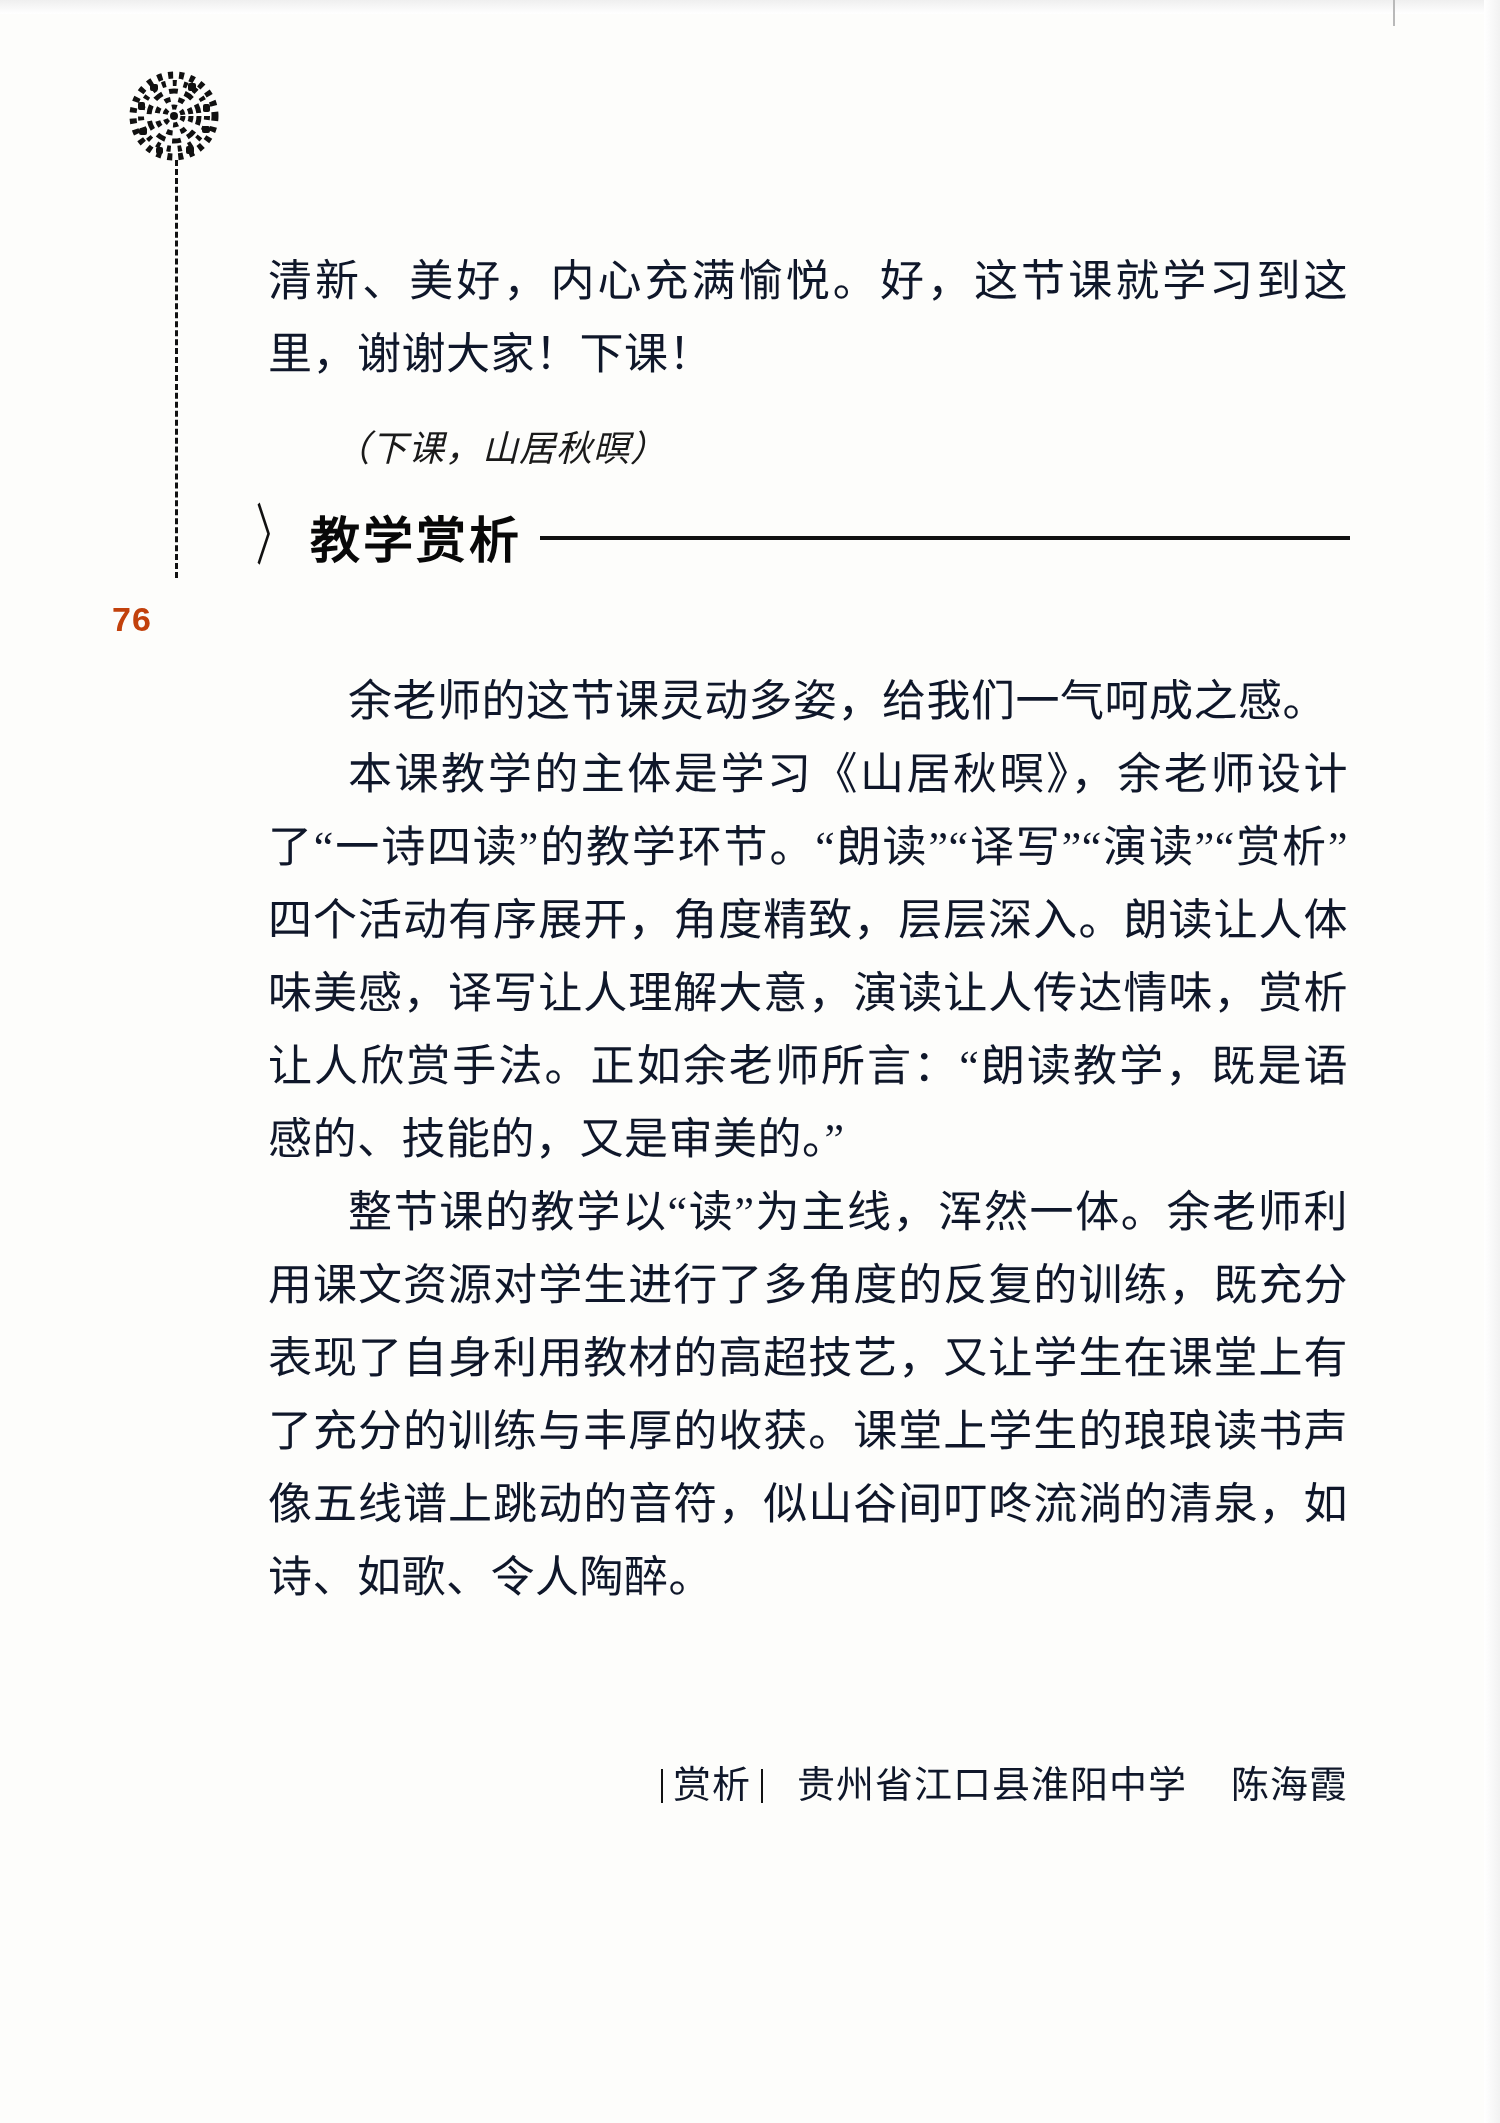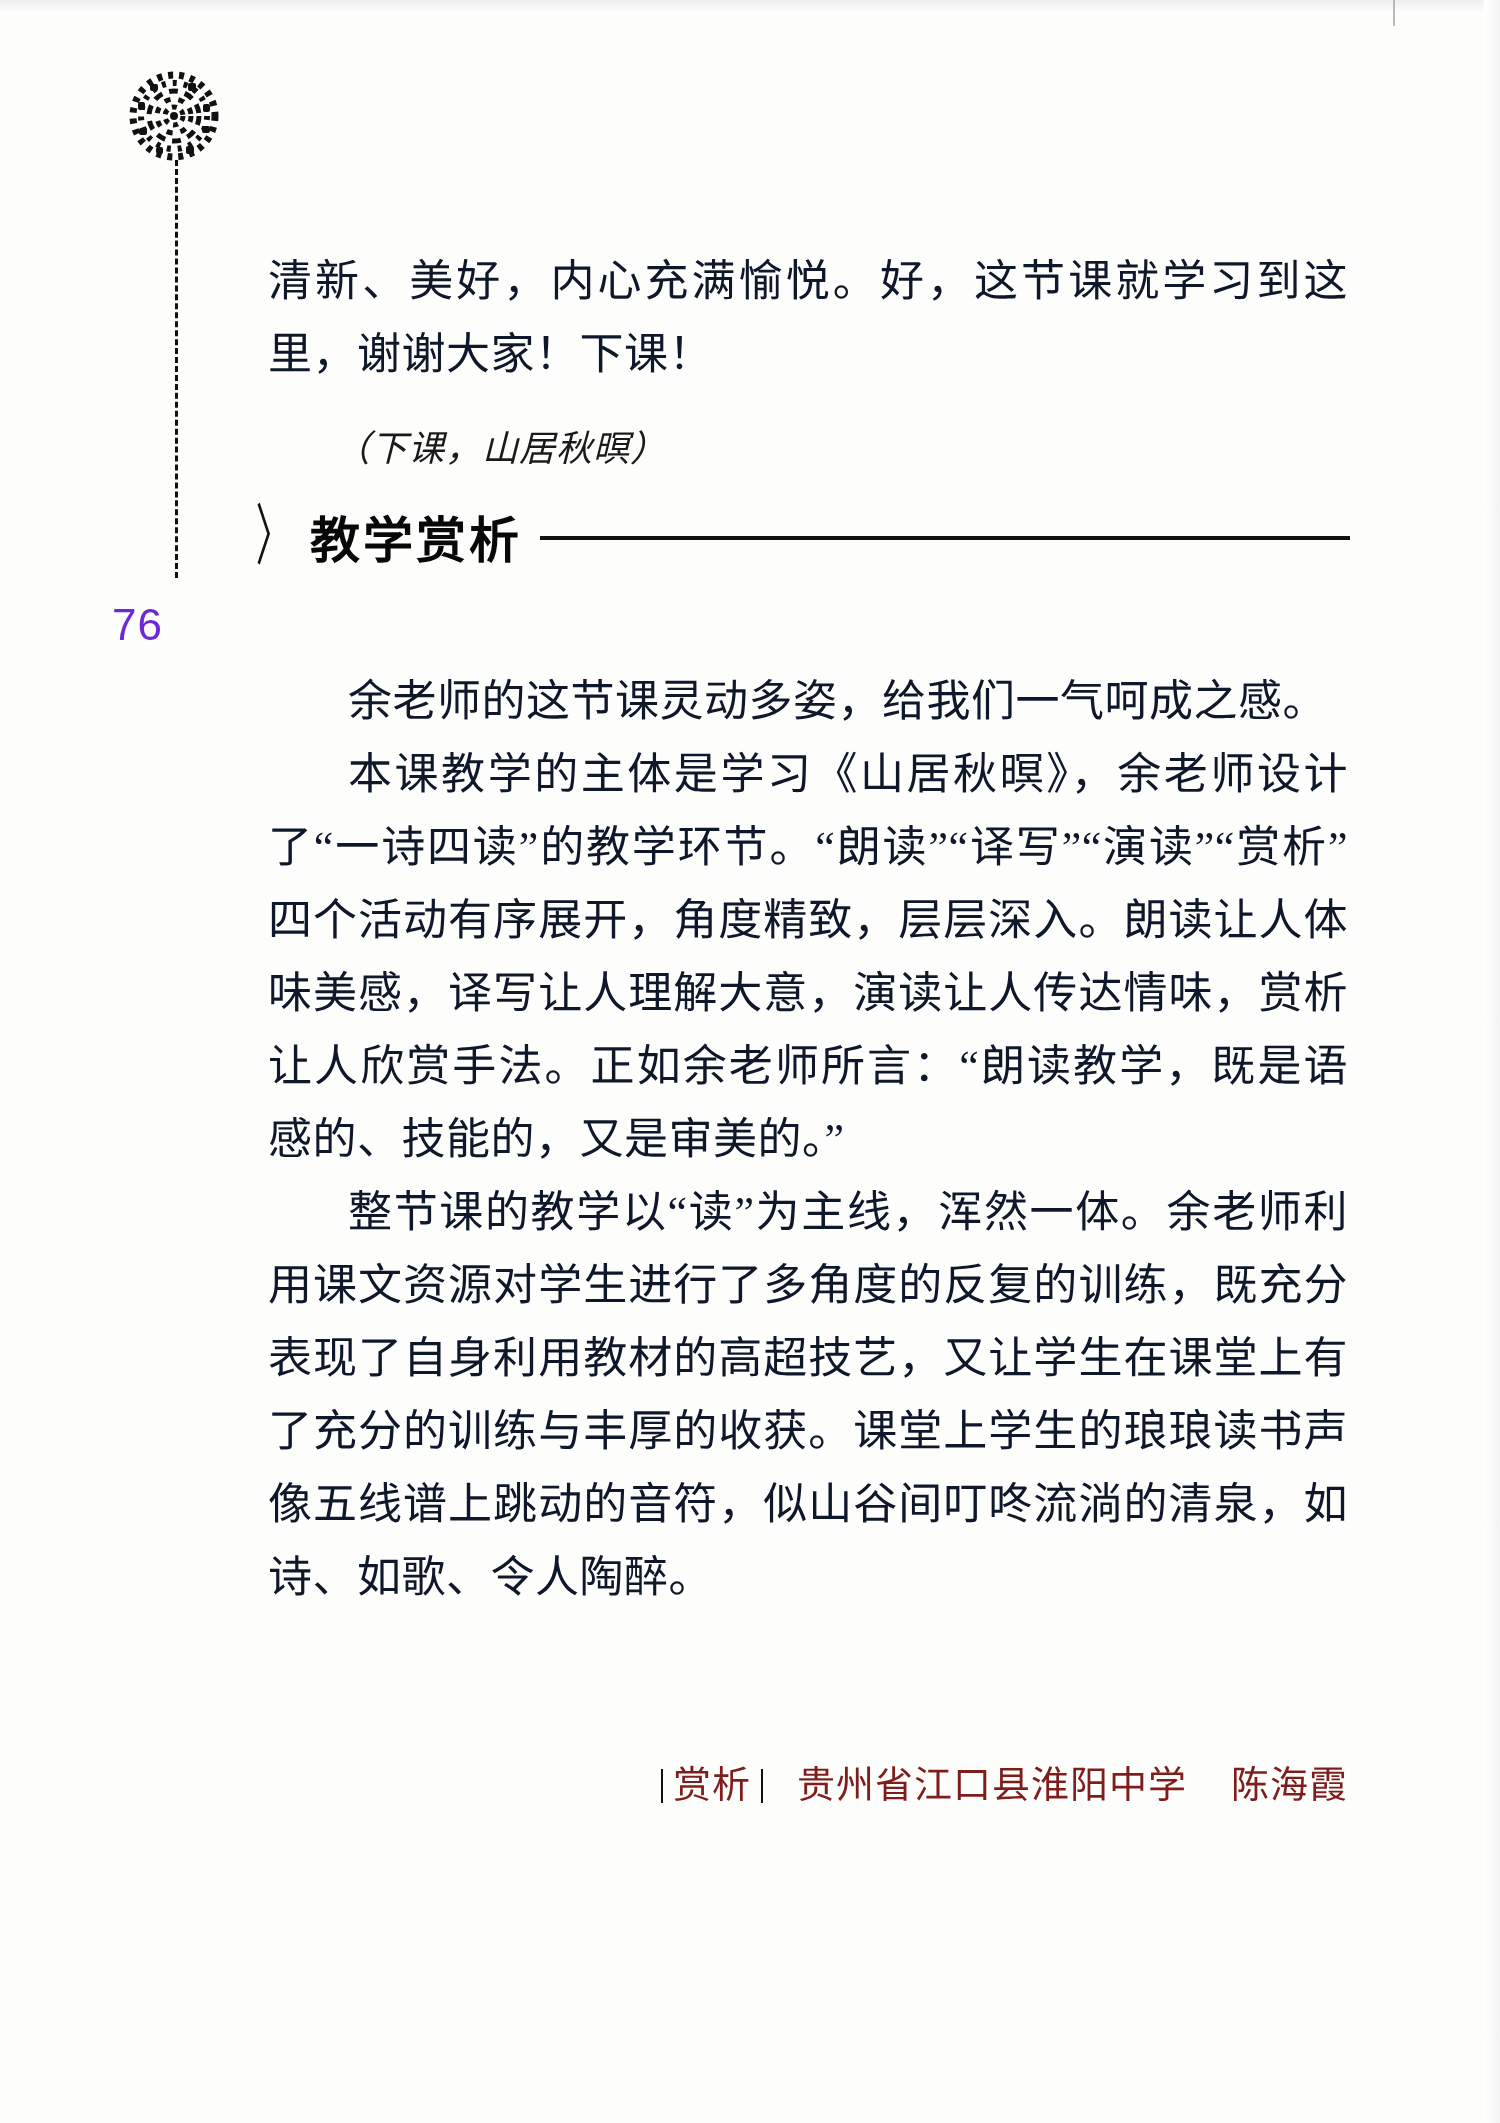--- a/index.html
+++ b/index.html
@@ -55,24 +55,24 @@
     height: 418px;
     border-left: 3px dashed #111111;
   }
 
   
   .page-number {
     position: absolute;
     left: 112px;
     top: 600px;
     font-family: "Liberation Sans", "DejaVu Sans", sans-serif;
-    font-size: 44px;
-    font-weight: 400;
+    font-size: 34px;
+    font-weight: 700;
     letter-spacing: 1px;
-    color: #6d28d9;
+    color: #c2410c;
   }
 
   
   .content {
     position: absolute;
     left: 268px;
     top: 245px;
     width: 1080px;
   }
 
@@ -141,21 +141,21 @@
   
   .byline {
     position: absolute;
     left: 268px;
     top: 1755px;
     width: 1080px;
     text-align: right;
     font-size: 38px;
     line-height: 60px;
     letter-spacing: 1px;
-    color: #7f1d1d;
+    color: #0f172a;
   }
   .byline .tag {
     display: inline-block;
     padding: 0 2px;
   }
   .byline .bar {
     display: inline-block;
     width: 2px;
     height: 34px;
     background: #111111;

